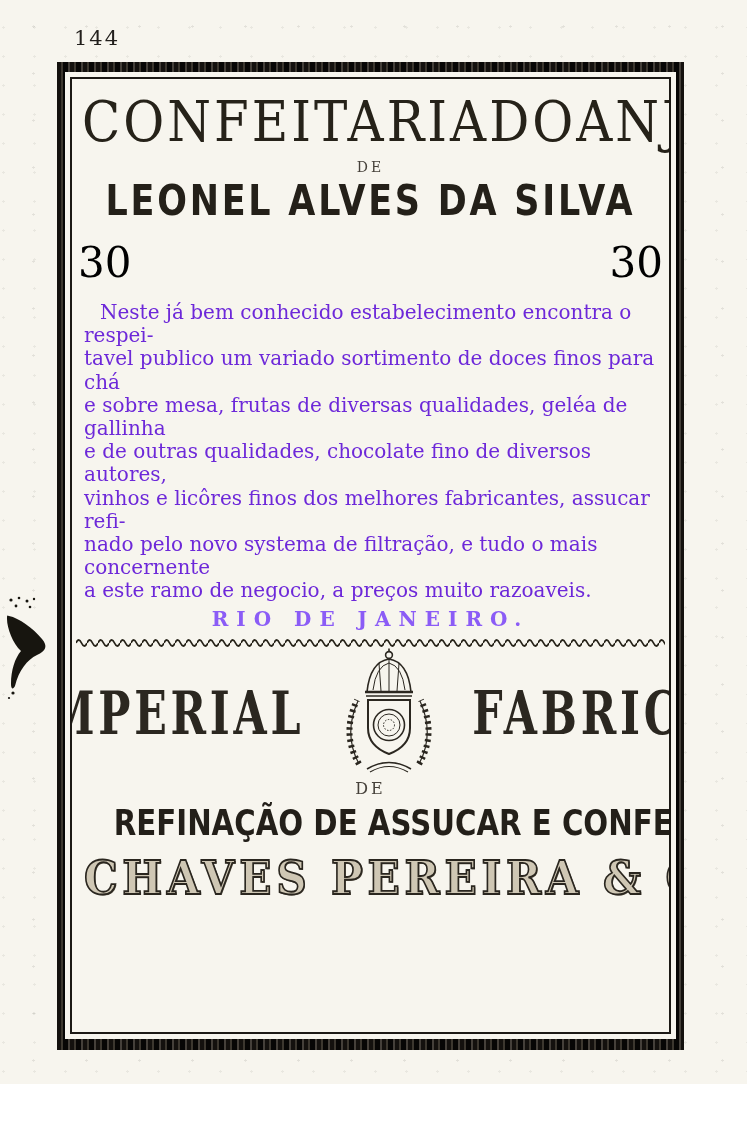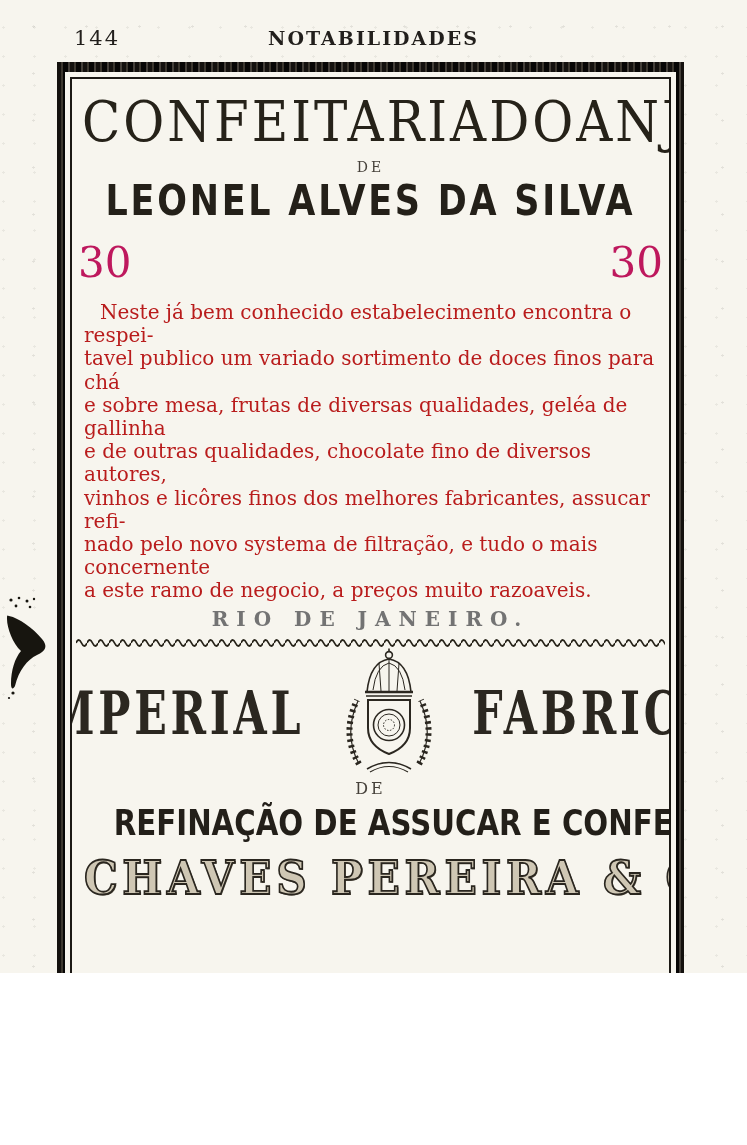--- a/index.html
+++ b/index.html
@@ -1,18 +1,18 @@
 <!DOCTYPE html>
 <html><head>
 <meta charset="utf-8">
 <style>
   html,body{margin:0;padding:0;}
   .page{
     position:relative;
-    width:747px;height:973px;
+    width:747px;height:1084px;
     background-color:#f7f5ee;
     background-image:
       radial-gradient(rgba(40,36,30,.10) 1px, transparent 1.4px),
       radial-gradient(rgba(40,36,30,.07) 1px, transparent 1.4px);
     background-size:53px 47px, 31px 29px;
     background-position:7px 3px, 19px 13px;
     overflow:hidden;
     font-family:"DejaVu Serif","Liberation Serif",serif;
     color:#221f1c;
   }
@@ -55,34 +55,34 @@
   .owner{
     text-align:center;margin-top:4px;
     font-family:"DejaVu Sans","Liberation Sans",sans-serif;
     font-weight:bold;font-size:38px;line-height:44px;
     letter-spacing:3px;
     transform:scale(.92,1.1);transform-origin:center;
     color:#242019;
   }
   .addr1{
     padding:0 6px;margin-top:16px;
-    font-size:42px;line-height:48px;color:#be185d;
+    font-size:42px;line-height:48px;color:#000000;
   }
   .addr1 .street{word-spacing:16px;letter-spacing:1px;}
   .bodytext{
     margin:0;padding:0 14px 0 12px;
     font-size:20px;line-height:23.2px;
     white-space:pre-line;
     text-indent:16px;
-    color:#b91c1c;
+    color:#6d28d9;
   }
   .bodytext.first{margin-top:14px;}
   .city-line{
     text-align:center;margin-top:4px;
-    font-weight:bold;font-size:20px;letter-spacing:8px;color:#737373;
+    font-weight:bold;font-size:20px;letter-spacing:8px;color:#8b5cf6;
   }
   .ref{
     text-align:right;padding-right:14px;margin-top:-2px;
     font-size:18px;color:#36322a;
   }
   .wavy{height:12px;margin:2px 4px 0 4px;}
   
   .imp-row{
     display:flex;justify-content:center;align-items:center;
     gap:22px;margin-top:4px;height:128px;
@@ -116,21 +116,20 @@
   }
   .crest{flex:0 0 auto;}
 </style>
 </head>
 <body>
 
 <div class="page">
 
   <div class="runhead">
     <span class="pgnum">144</span>
-    <span class="runtitle">NOTABILIDADES</span>
   </div>
 
   <div class="frame">
     <div class="frame-inner">
 
       <section>
         <div class="title1 row3">
           <span>CONFEITARIA</span>
           <span>DO</span>
           <span>ANJO</span>

